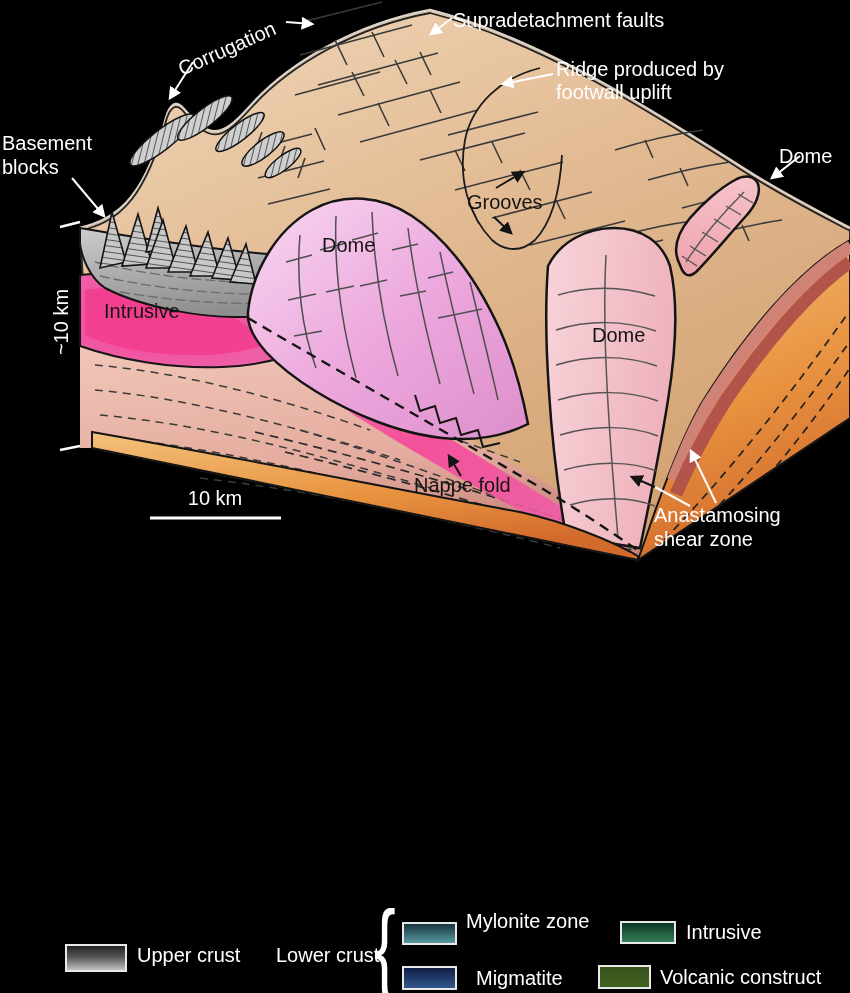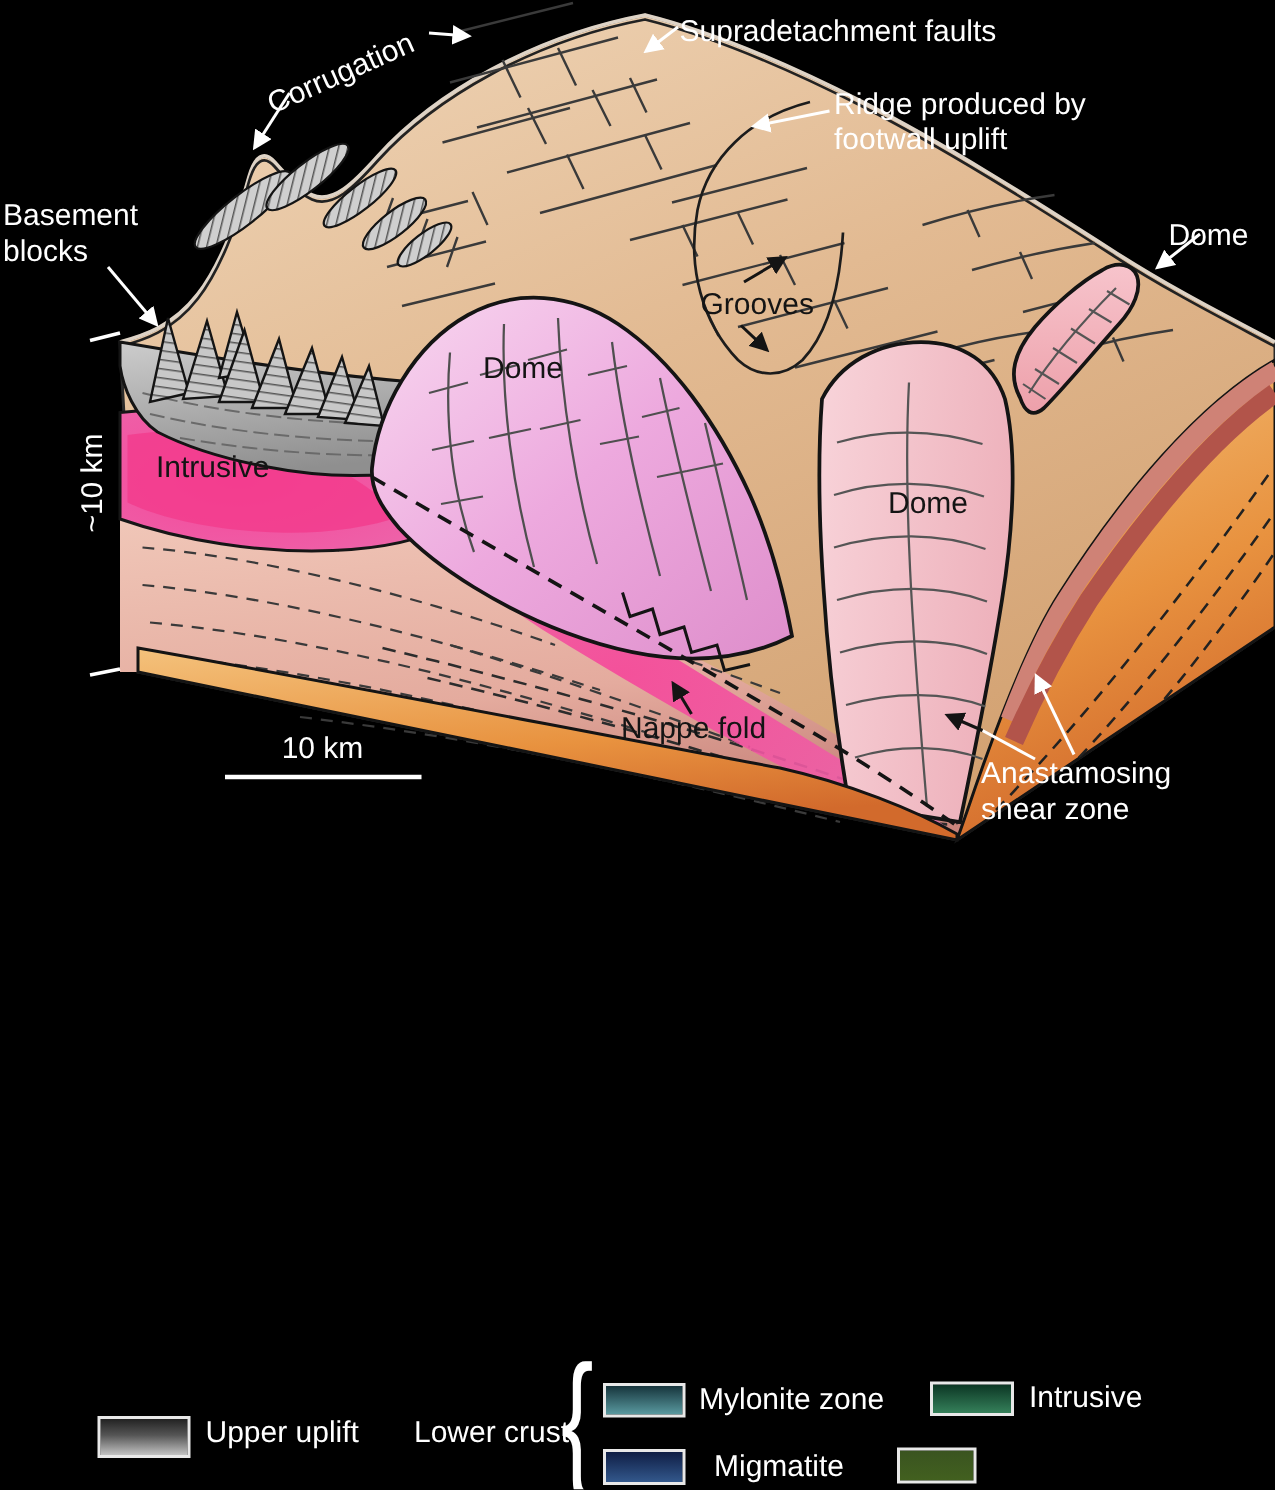--- a/index.html
+++ b/index.html
@@ -375,25 +375,26 @@
   <text class="tw" x="66" y="108">N</text>
   <text class="tw" x="814" y="180">S</text>
   <text class="tw mid" transform="translate(56 195) rotate(-90)">~10–15 km</text>
   <text class="tw mid" x="137" y="303">20 km</text>
   <text class="tw" x="228" y="305">Plutonic intrusions</text>
   <text class="tw" x="666" y="295">Oceanic crust</text>
 </svg>
 
 <div class="legend">
   <span class="sw sw-upper"></span>
-  <span class="lab" style="left:137px;top:34px">Upper uplift</span>
+  <span class="lab" style="left:137px;top:34px">Upper crust</span>
   <span class="lab" style="left:276px;top:34px">Lower crust</span>
   <span class="brace">{</span>
   <span class="sw sw-myl"></span>
-  <span class="lab" style="left:466px;top:12px">Mylonite zone</span>
+  <span class="lab" style="left:466px;top:0">Mylonite zone</span>
   <span class="sw sw-int"></span>
   <span class="lab" style="left:686px;top:11px">Intrusive</span>
   <span class="sw sw-mig"></span>
   <span class="lab" style="left:476px;top:57px">Migmatite</span>
   <span class="sw sw-vol"></span>
+  <span class="lab" style="left:660px;top:56px">Volcanic construct</span>
 </div>
 
 </div>
 
 </body></html>

